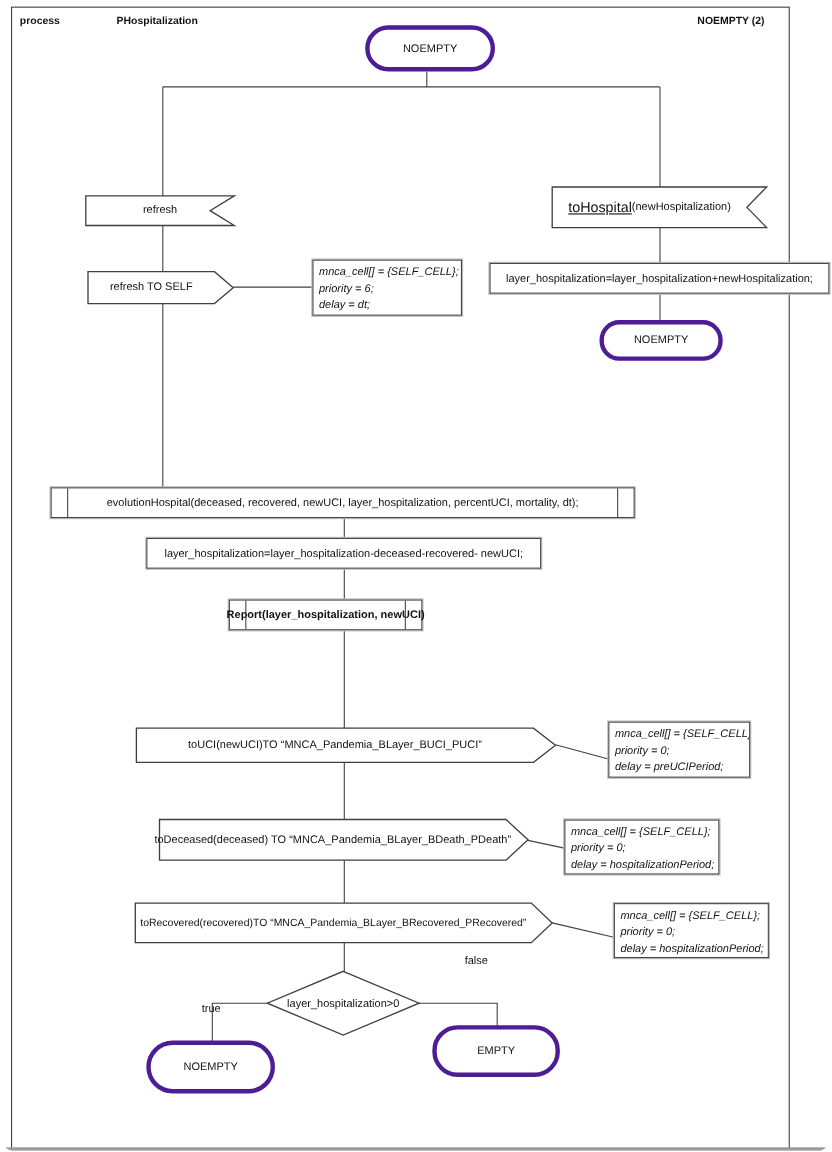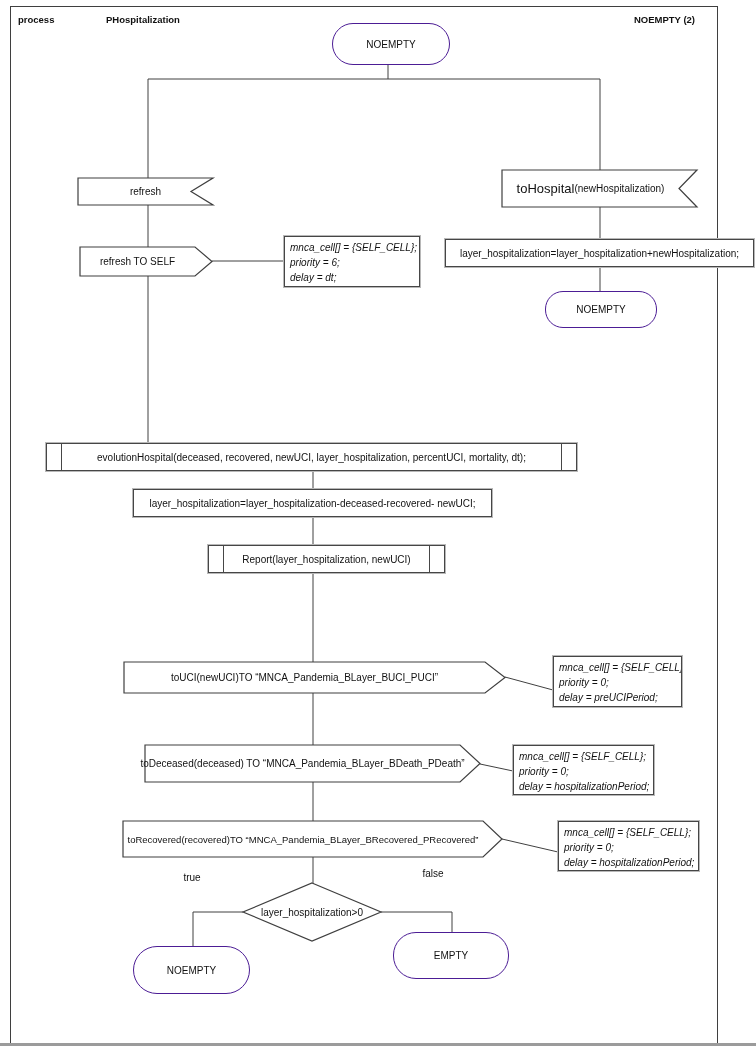--- a/index.html
+++ b/index.html
@@ -1,19 +1,20 @@
 <!DOCTYPE html>
 <html><head>
 <meta charset="utf-8">
 <style>
   html,body { margin:0; padding:0; background:#fff; }
   .page {
     position:relative; width:756px; height:1047px; background:#ffffff;
     font-family:"Liberation Sans","DejaVu Sans",sans-serif; color:#111;
     overflow:hidden;
+    border-radius:15px;
   }
   .frame {
     position:absolute; left:10px; top:6px; width:706px; height:1037px;
     border:1px solid #3f3f3f;
   }
   .page-bottom-edge {
     position:absolute; left:0; top:1043px; width:756px; height:3px;
     background:#9b9b9b;
   }
   .hdr { position:absolute; font-size:9.5px; font-weight:700; top:14px; white-space:nowrap; }
@@ -37,26 +38,26 @@
     content:""; position:absolute; top:0; bottom:0; width:0;
     border-left:1px solid #464646;
   }
   .prebox::before { left:14px; }
   .prebox::after  { right:14px; }
   .note { padding:3px 5px; font-size:10px; line-height:15px; white-space:nowrap; overflow:hidden;font-style:italic; }
   .note span { display:block; }
 
   
   .stadium {
-    position:absolute; background:#fff; border:1px solid #4c1d95;
+    position:absolute; background:#fff; border:4px solid #4c1d95;
     display:flex; align-items:center; justify-content:center;
     font-size:10px; box-sizing:border-box;
   }
   .branch-label { position:absolute; font-size:10px; text-align:center; width:50px; }
-  .sig-name { font-size:13px; }
+  .sig-name { font-size:13px;text-decoration:underline; }
   .sig-args { font-size:10px; }
 </style>
 </head>
 <body>
 
 <div class="page">
 
   <div class="frame"></div>
   <div class="page-bottom-edge"></div>
 
@@ -111,21 +112,21 @@
 
   <div class="stadium" style="left:332px; top:23px; width:118px; height:42px; border-radius:21px;">NOEMPTY</div>
   <div class="stadium" style="left:545px; top:291px; width:112px; height:37px; border-radius:18px;">NOEMPTY</div>
   <div class="stadium" style="left:133px; top:946px; width:117px; height:48px; border-radius:24px;">NOEMPTY</div>
   <div class="stadium" style="left:393px; top:932px; width:116px; height:47px; border-radius:23px;">EMPTY</div>
 
   <div class="box" style="left:133px; top:489px; width:359px; height:28px;">layer_hospitalization=layer_hospitalization-deceased-recovered- newUCI;</div>
   <div class="box" style="left:445px; top:239px; width:309px; height:28px;">layer_hospitalization=layer_hospitalization+newHospitalization;</div>
 
   <div class="prebox" style="left:46px; top:443px; width:531px; height:28px;">evolutionHospital(deceased, recovered, newUCI, layer_hospitalization, percentUCI, mortality, dt);</div>
-  <div class="prebox" style="left:208px; top:545px; width:237px; height:28px;">Report(layer_hospitalization, newUCI)</div>
+  <div class="prebox" style="left:208px; top:545px; width:176px; height:28px;font-weight:bold;">Report(layer_hospitalization, newUCI)</div>
 
   <div class="note" style="left:284px; top:236px; width:136px; height:51px;">
     <span>mnca_cell[] = {SELF_CELL};</span>
     <span>priority = 6;</span>
     <span>delay = dt;</span>
   </div>
   <div class="note" style="left:553px; top:656px; width:129px; height:51px;">
     <span>mnca_cell[] = {SELF_CELL};</span>
     <span>priority = 0;</span>
     <span>delay = preUCIPeriod;</span>
@@ -134,16 +135,16 @@
     <span>mnca_cell[] = {SELF_CELL};</span>
     <span>priority = 0;</span>
     <span>delay = hospitalizationPeriod;</span>
   </div>
   <div class="note" style="left:558px; top:821px; width:141px; height:50px;">
     <span>mnca_cell[] = {SELF_CELL};</span>
     <span>priority = 0;</span>
     <span>delay = hospitalizationPeriod;</span>
   </div>
 
-  <div class="branch-label" style="left:167px; top:872px;">true</div>
+  <div class="branch-label" style="left:167px; top:912px;">true</div>
   <div class="branch-label" style="left:408px; top:868px;">false</div>
 
 </div>
 
 </body></html>

